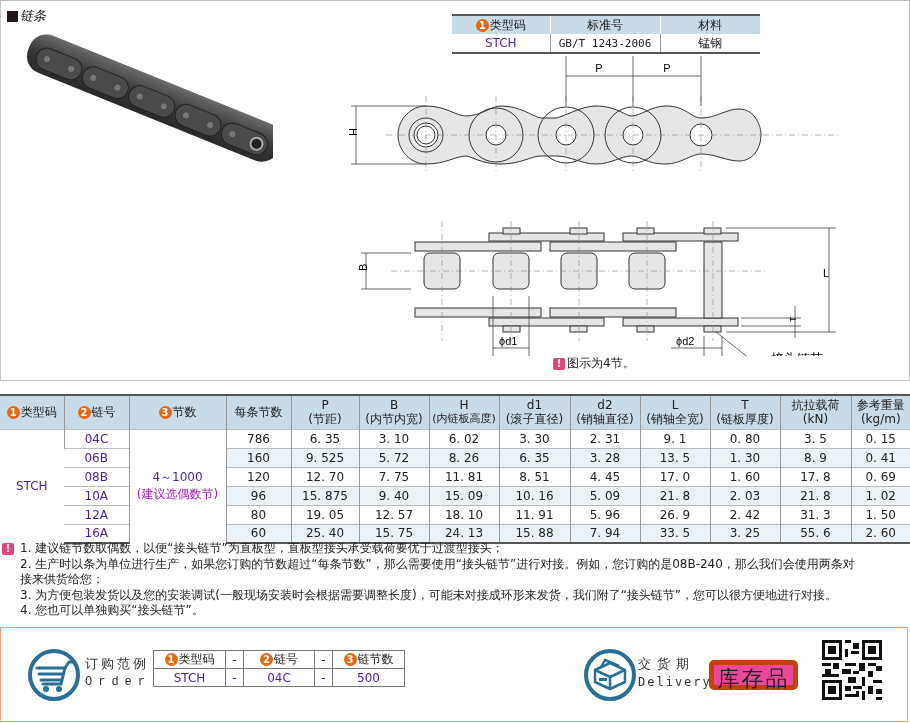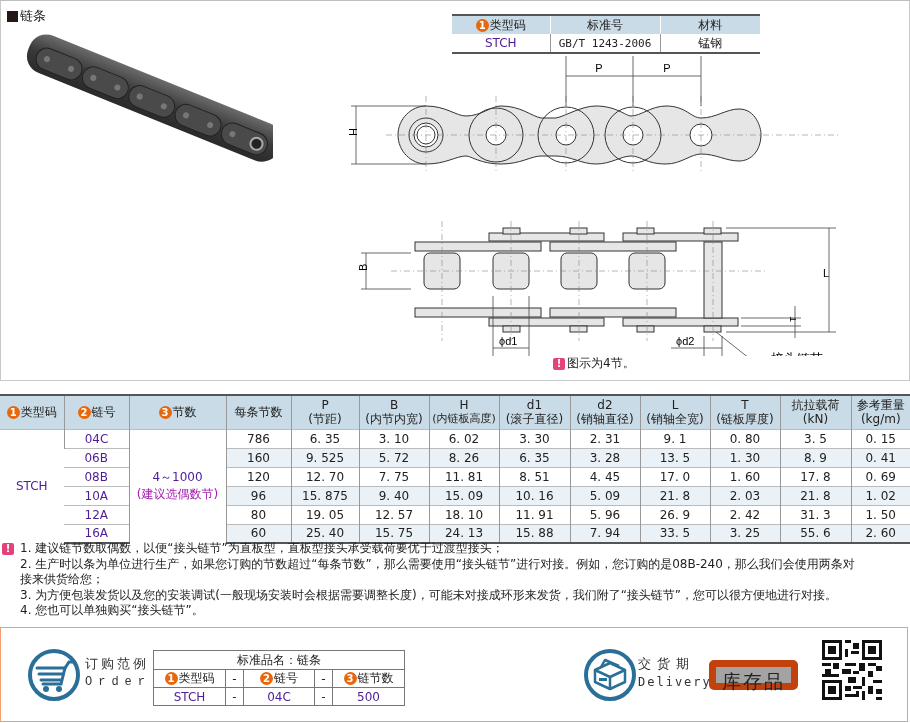--- a/index.html
+++ b/index.html
@@ -1,18 +1,18 @@
 <!DOCTYPE html>
 <html><head>
 <meta charset="utf-8">
 <style>
   * { box-sizing: border-box; margin: 0; padding: 0; }
   body { width: 910px; height: 723px; background: #fff; font-family: "DejaVu Sans", "Liberation Sans", sans-serif; color: #222; position: relative; overflow: hidden; font-size: 12px; }
   .top-panel { position: absolute; left: 0; top: 0; width: 910px; height: 381px; border: 1px solid #c8c8c8; border-top: 1px solid #bdbdbd; }
-  .section-title { position: absolute; left: 6px; top: 6px; font-size: 13px; display: flex; align-items: center; }
+  .section-title { position: absolute; left: 6px; top: 6px; font-size: 13px; display: flex; align-items: center; font-style: italic; }
   .section-title .sq { width: 11px; height: 11px; background: #231815; margin-right: 2px; }
   .chain-photo { position: absolute; left: 22px; top: 28px; width: 250px; height: 135px; }
   .spec-table { position: absolute; left: 451px; top: 13px; border-collapse: collapse; font-size: 12px; }
   .spec-table th { background: #c9dbe6; font-weight: normal; height: 19px; border-left: 1px solid #fff; border-top: 2px solid #555; padding: 0 6px; }
   .spec-table th:first-child { border-left: none; }
   .spec-table td { height: 19px; text-align: center; border-left: 1px solid #999; border-bottom: 2px solid #555; padding: 0 6px; }
   .spec-table td:first-child { border-left: none; }
   .blue { color: #4c1d95; }
   .orange { color: #a21caf; }
   .num-circle { display: inline-block; width: 13px; height: 13px; border-radius: 50%; background: #e8670c; color: #fff; font-size: 10px; line-height: 13px; text-align: center; font-weight: bold; vertical-align: middle; margin-right: 1px; }
@@ -33,21 +33,21 @@
   .bottom-panel { position: absolute; left: 0; top: 627px; width: 908px; height: 95px; border: 1px solid #f0a070; }
   .order-icon { position: absolute; left: 26px; top: 20px; }
   .order-label { position: absolute; left: 84px; top: 27px; font-size: 13px; letter-spacing: 3px; color: #333; }
   .order-label .en { font-family: Liberation Mono, monospace; letter-spacing: 6px; font-size: 12px; margin-top: 2px; }
   .order-table { position: absolute; left: 152px; top: 22px; border-collapse: collapse; font-size: 12px; border: 1px solid #333; }
   .order-table td { border: 1px solid #777; height: 18px; text-align: center; }
   .order-table tr.head td { background: #fff; }
   .delivery-icon { position: absolute; left: 582px; top: 20px; }
   .delivery-label { position: absolute; left: 637px; top: 27px; font-size: 13px; letter-spacing: 6px; color: #333; }
   .delivery-label .en { font-family: "DejaVu Sans Mono", monospace; letter-spacing: 2px; font-size: 12px; margin-top: 2px; }
-  .stock-badge { position: absolute; left: 708px; top: 32px; width: 89px; height: 30px; background: #a3a3a3; border: 7px solid #c2410c; border-radius: 5px; font-size: 19px; text-align: center; line-height: 28px; letter-spacing: 2px; color: #222; }
+  .stock-badge { position: absolute; left: 708px; top: 32px; width: 89px; height: 30px; background: #ec4899; border: 5px solid #c2410c; border-radius: 5px; font-size: 22px; text-align: center; line-height: 28px; letter-spacing: 2px; color: #222; }
   .qr { position: absolute; left: 821px; top: 12px; width: 60px; height: 60px; }
   .qr-label { position: absolute; left: 826px; top: 73px; font-size: 12px; margin-top: 32px; }
 </style>
 </head>
 <body>
 
 <div class="top-panel">
   <div class="section-title">
     <span class="sq"></span>
     <span>链条</span>
@@ -365,23 +365,20 @@
     </g>
     <circle cx="19" cy="41" r="3" fill="#2a6f97"></circle>
     <circle cx="32" cy="41" r="3" fill="#2a6f97"></circle>
   </svg>
   <div class="order-label">
     <div>订购范例</div>
     <div class="en">Order</div>
   </div>
   <table class="order-table">
     <tbody>
-        <tr class="head">
-          <td colspan="5" style="height:19px">标准品名：链条</td>
-        </tr>
     <tr>
       <td style="width:72px"><span class="num-circle">1</span><span>类型码</span></td>
       <td style="width:18px">-</td>
       <td style="width:71px"><span class="num-circle">2</span><span>链号</span></td>
       <td style="width:18px">-</td>
       <td style="width:72px"><span class="num-circle">3</span><span>链节数</span></td>
     </tr>
     <tr>
       <td class="blue">STCH</td>
       <td class="blue">-</td>

